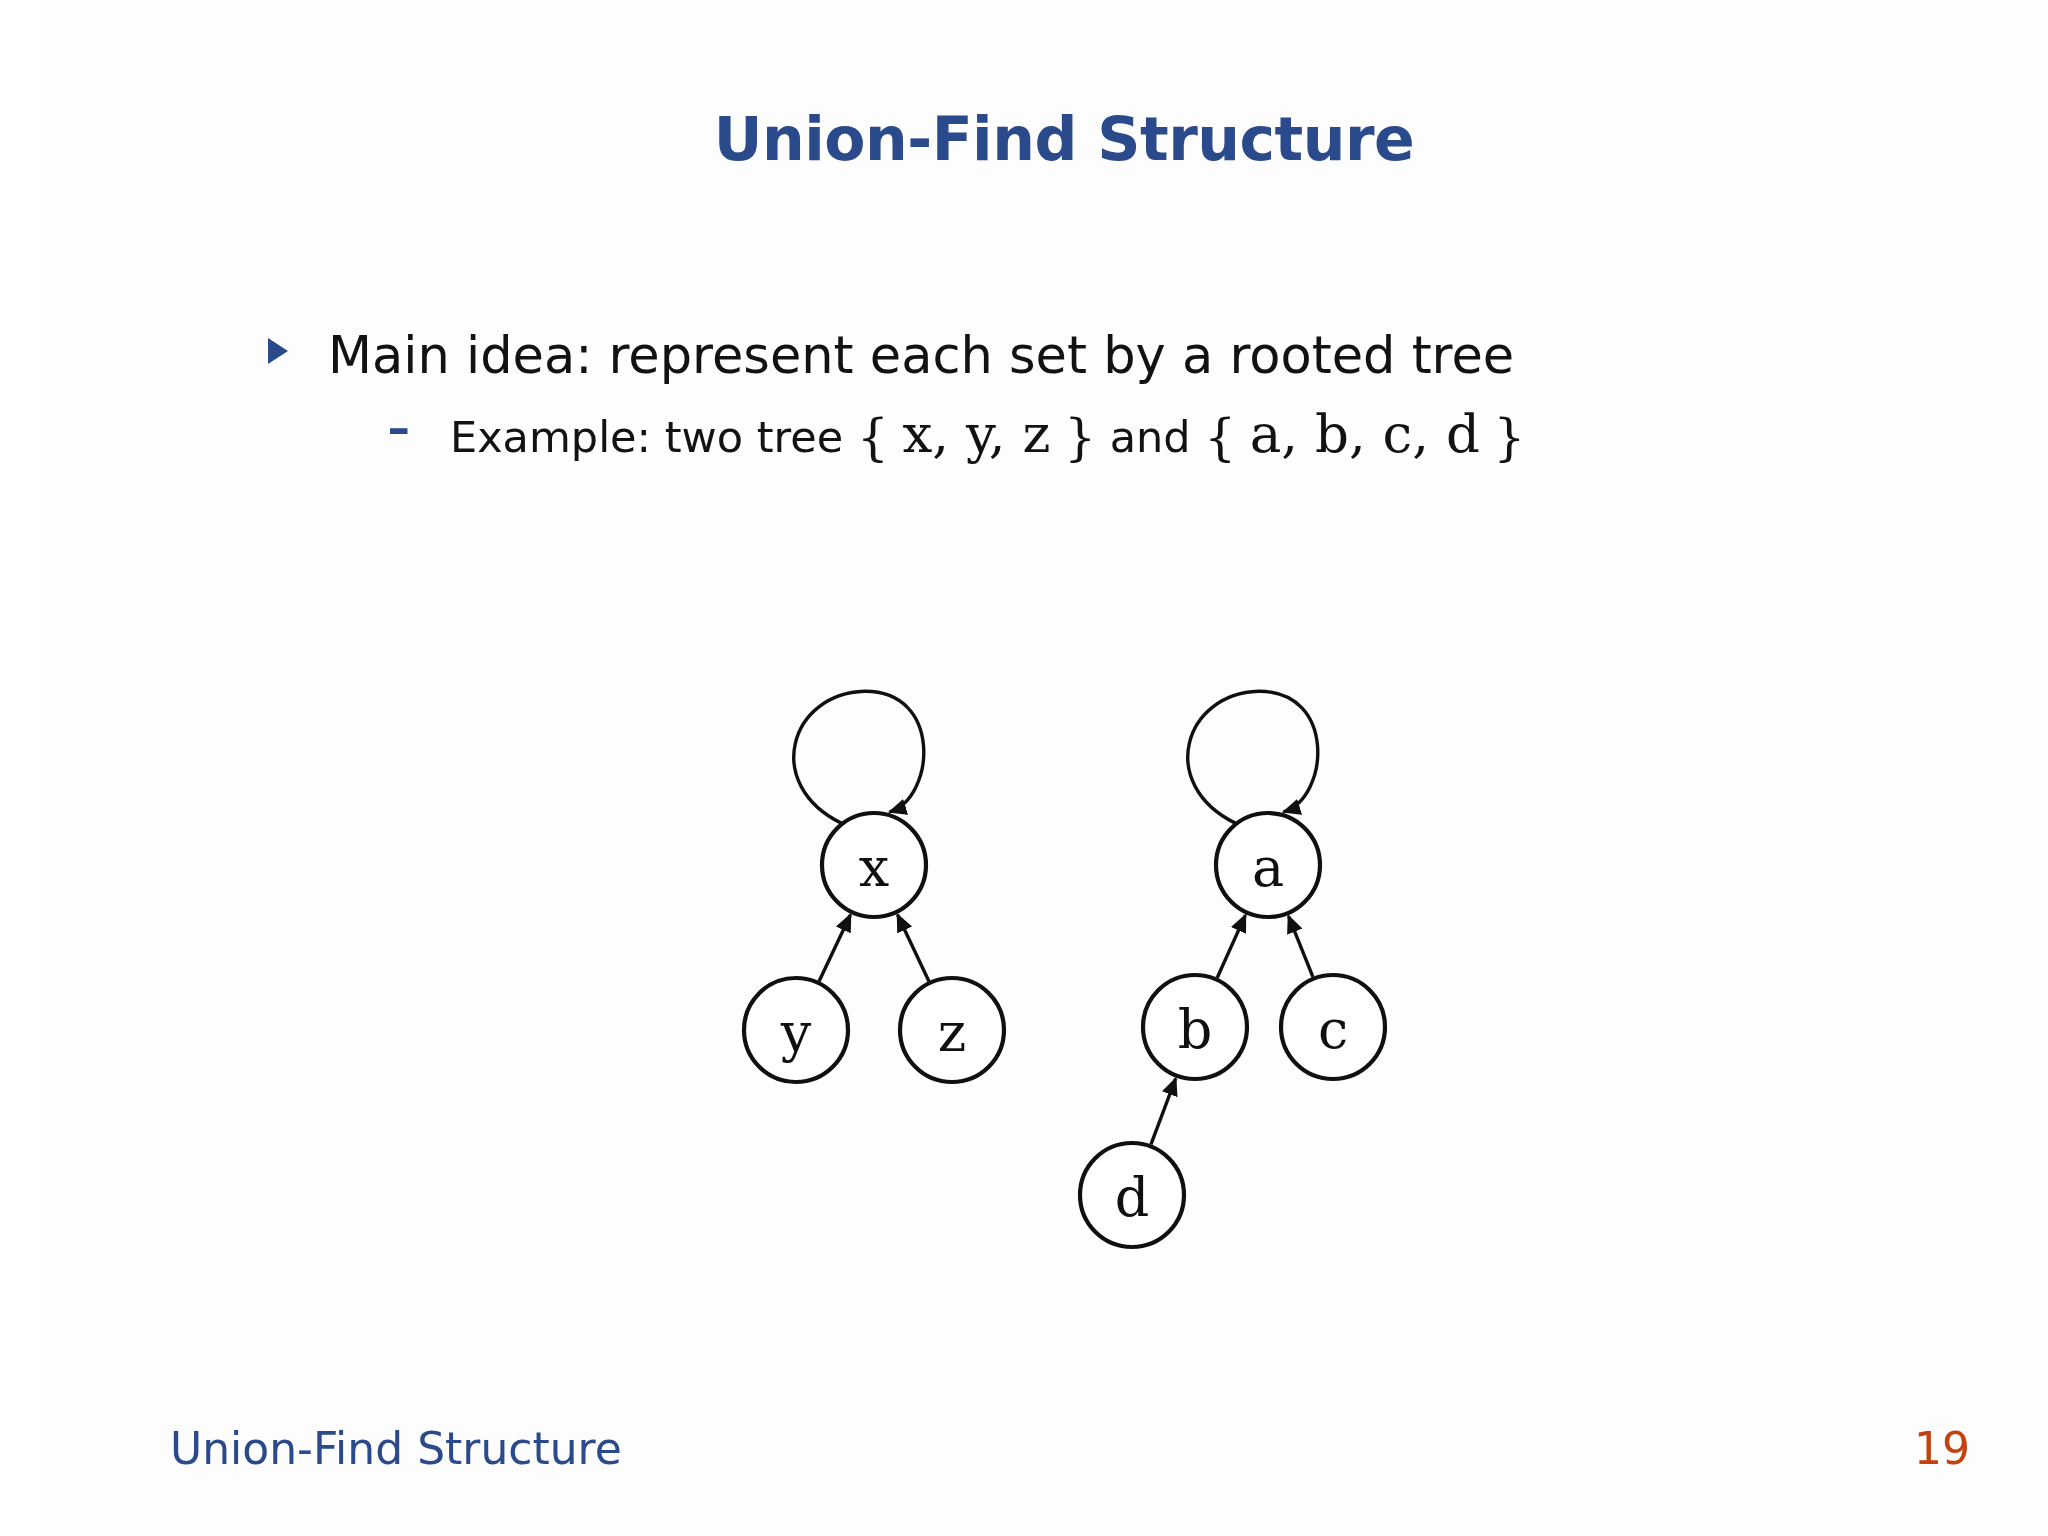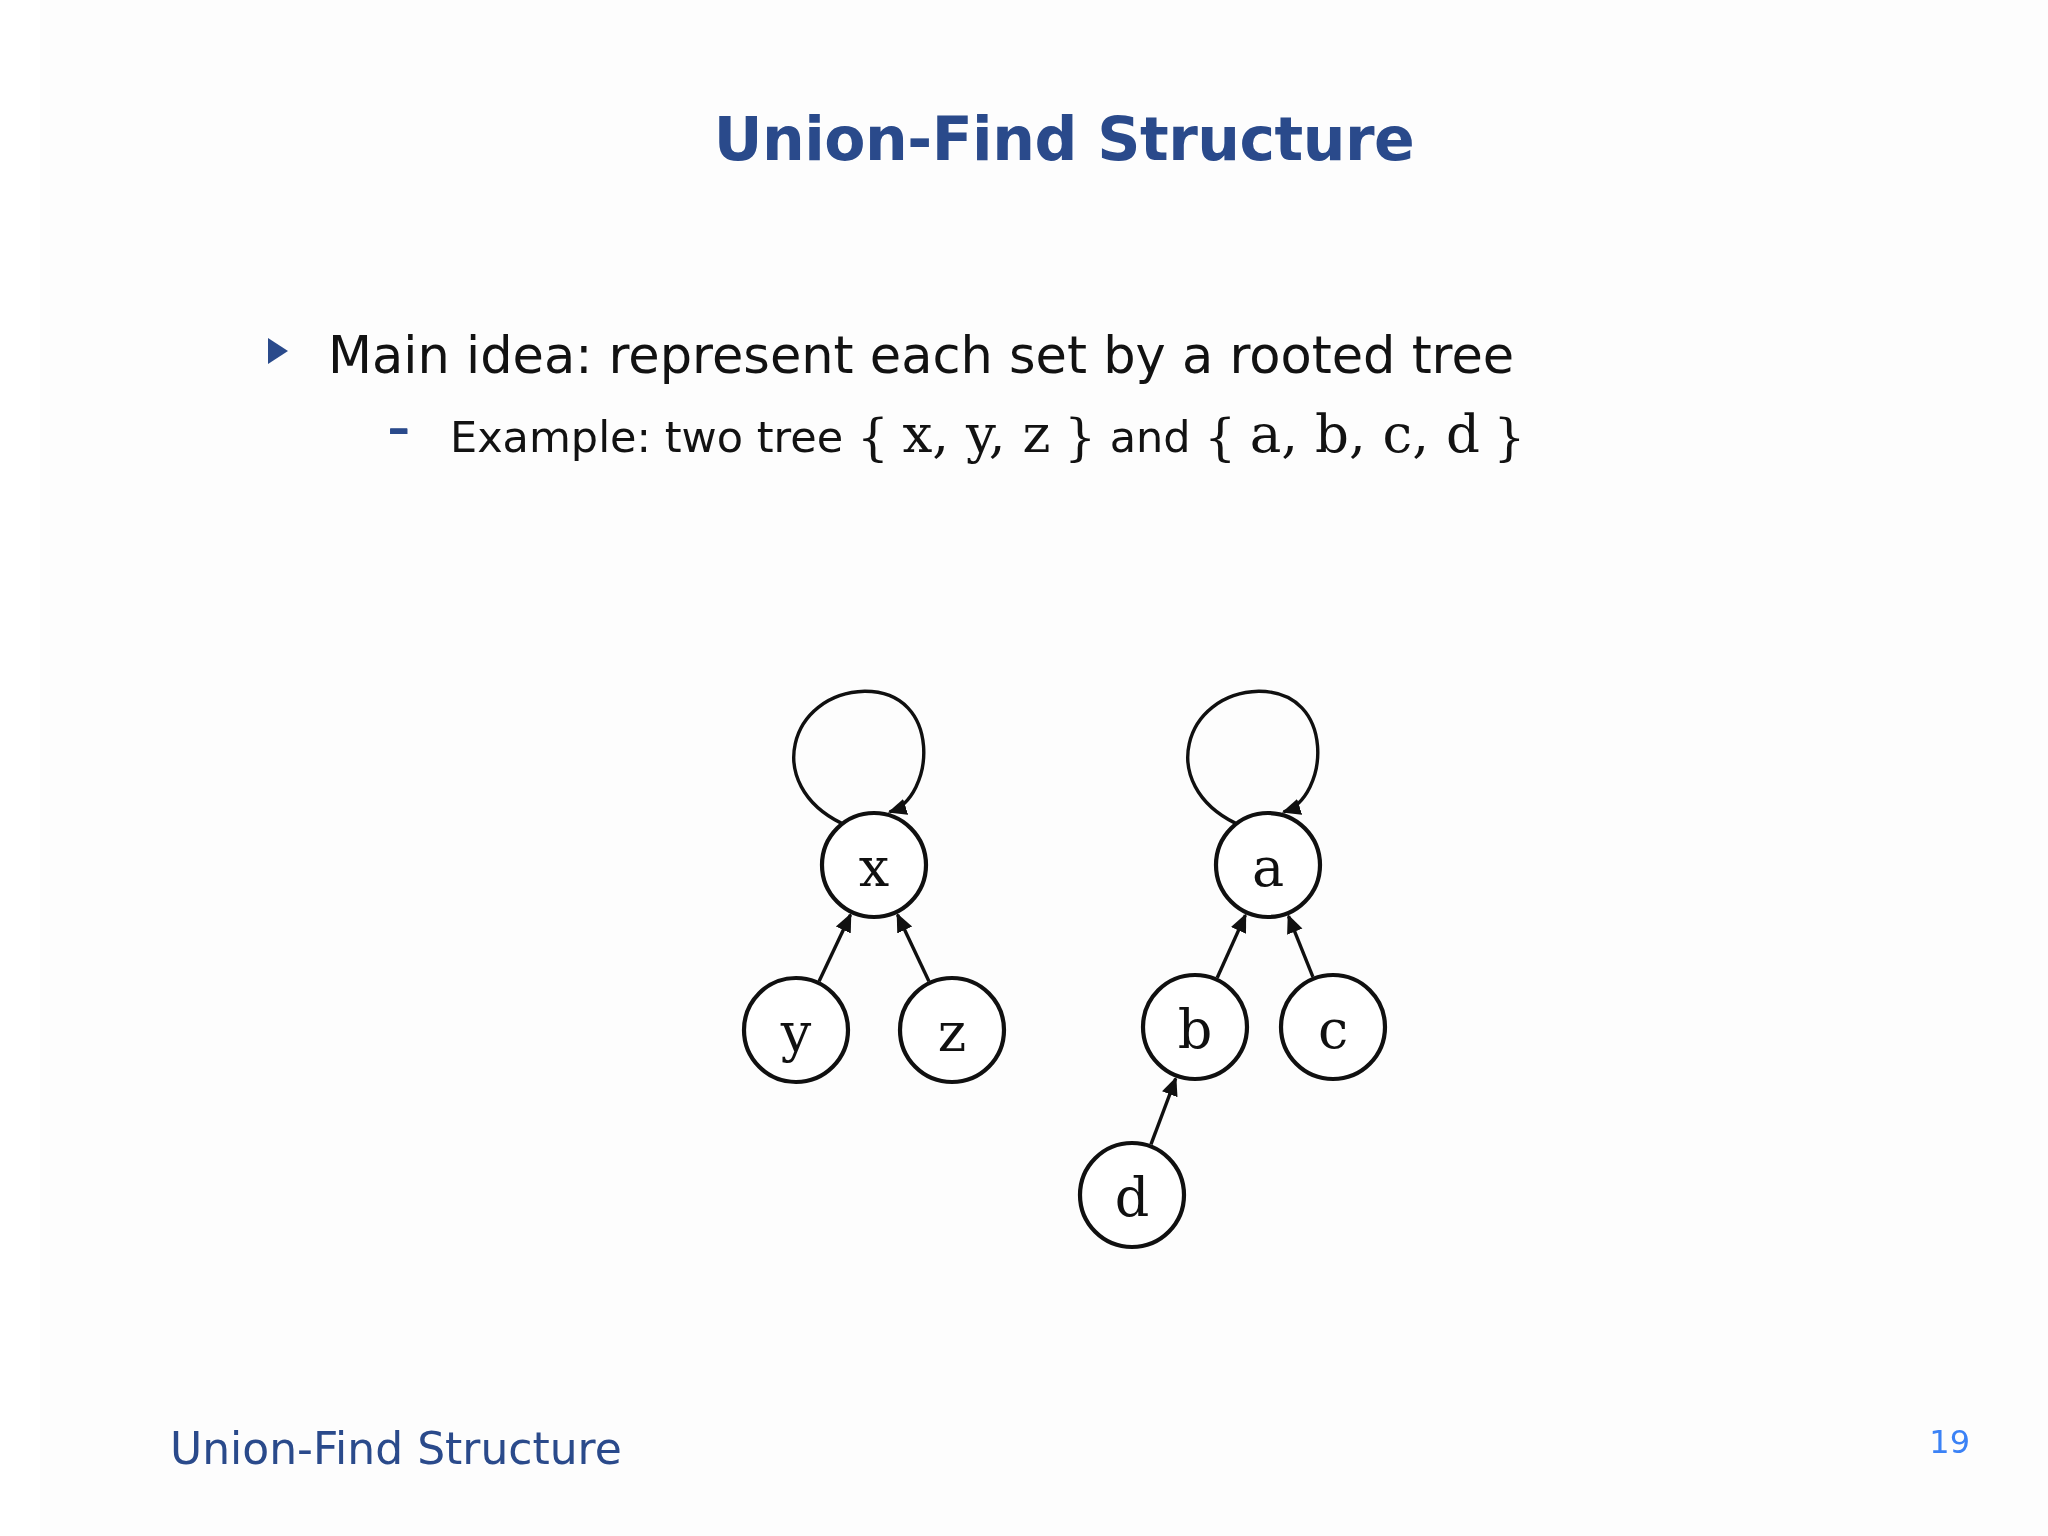--- a/index.html
+++ b/index.html
@@ -119,22 +119,22 @@
     color: #2A4A8B;
     white-space: nowrap;
   }
   #footer-right {
     position: absolute;
     left: 1800px;
     top: 1423px;
     width: 130px;
     text-align: right;
     font-family: "DejaVu Sans", sans-serif;
-    font-size: 32px;
-    color: #3b82f6;
+    font-size: 44px;
+    color: #c2410c;
   }
 </style>
 </head>
 <body>
 
 <div id="slide">
 
   <div id="title">Union-Find Structure</div>
 
   <div id="body">

